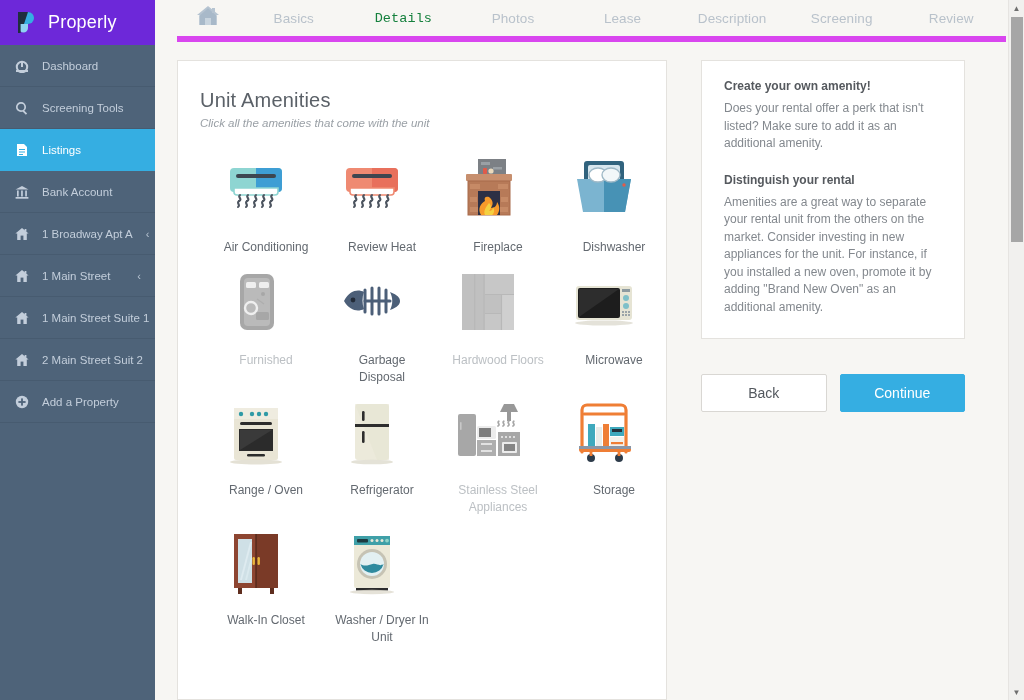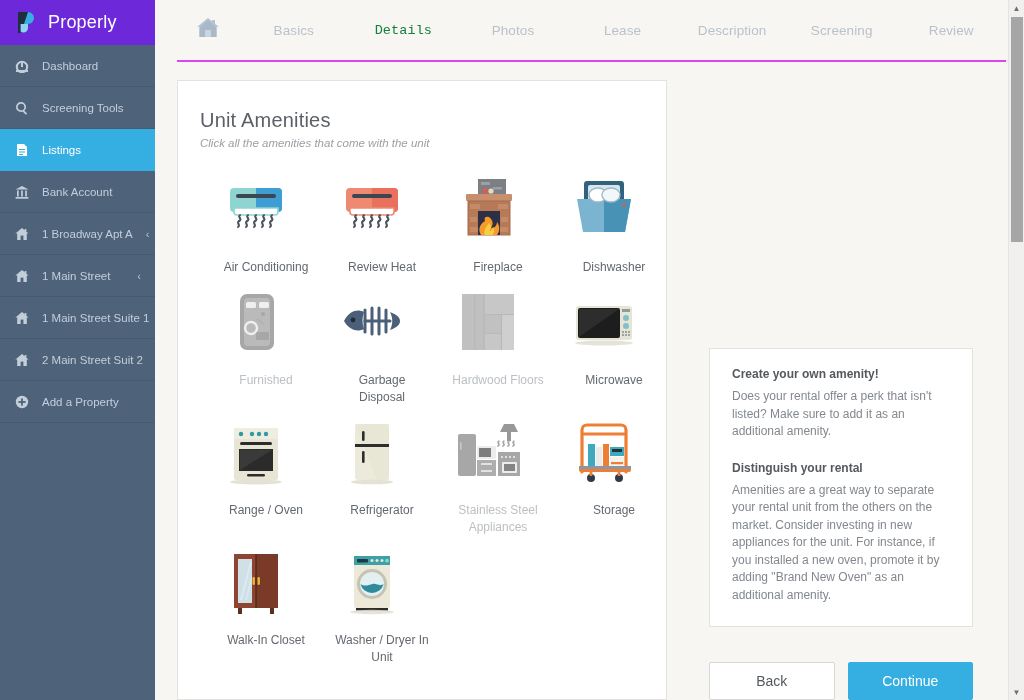--- a/index.html
+++ b/index.html
@@ -47,43 +47,42 @@
   .nav-caret { font-size: 11px; color: #b7c4d2; margin-right: 14px; }
 
   
   .main {
     flex: 1 1 auto; height: 700px;
     background: #f7f6f3;
     position: relative;
     display: flex; flex-direction: column;
   }
   .tabbar {
-    height: 62px;
+    height: 42px;
     margin: 0 18px 0 22px;
-    border-bottom: 2px solid #d946ef;
+    border-bottom: 6px solid #d946ef;
     display: flex; align-items: center;
   }
   .home-tab { width: 62px; display:flex; align-items:center; justify-content:center; cursor:pointer; }
   .tab {
     flex: 1 1 0;
     text-align: center;
     font-size: 13.5px;
     color: #b9c2cb;
     cursor: pointer;
     letter-spacing: .1px;
   }
   .tab.active { color: #15803d; font-family: Liberation Mono, monospace; }
 
   .content {
     flex: 1 1 auto;
     display: flex;
     padding: 18px 18px 0 8px;
-    gap: 16px;
+    gap: 8px;
     overflow: hidden;
-    align-items: flex-end;
   }
 
   
   .card {
     background: #ffffff;
     border: 1px solid #e4e2de;
     margin-left: 14px;
     width: 490px;
     flex: 0 0 490px;
     padding: 28px 20px 10px 20px;

